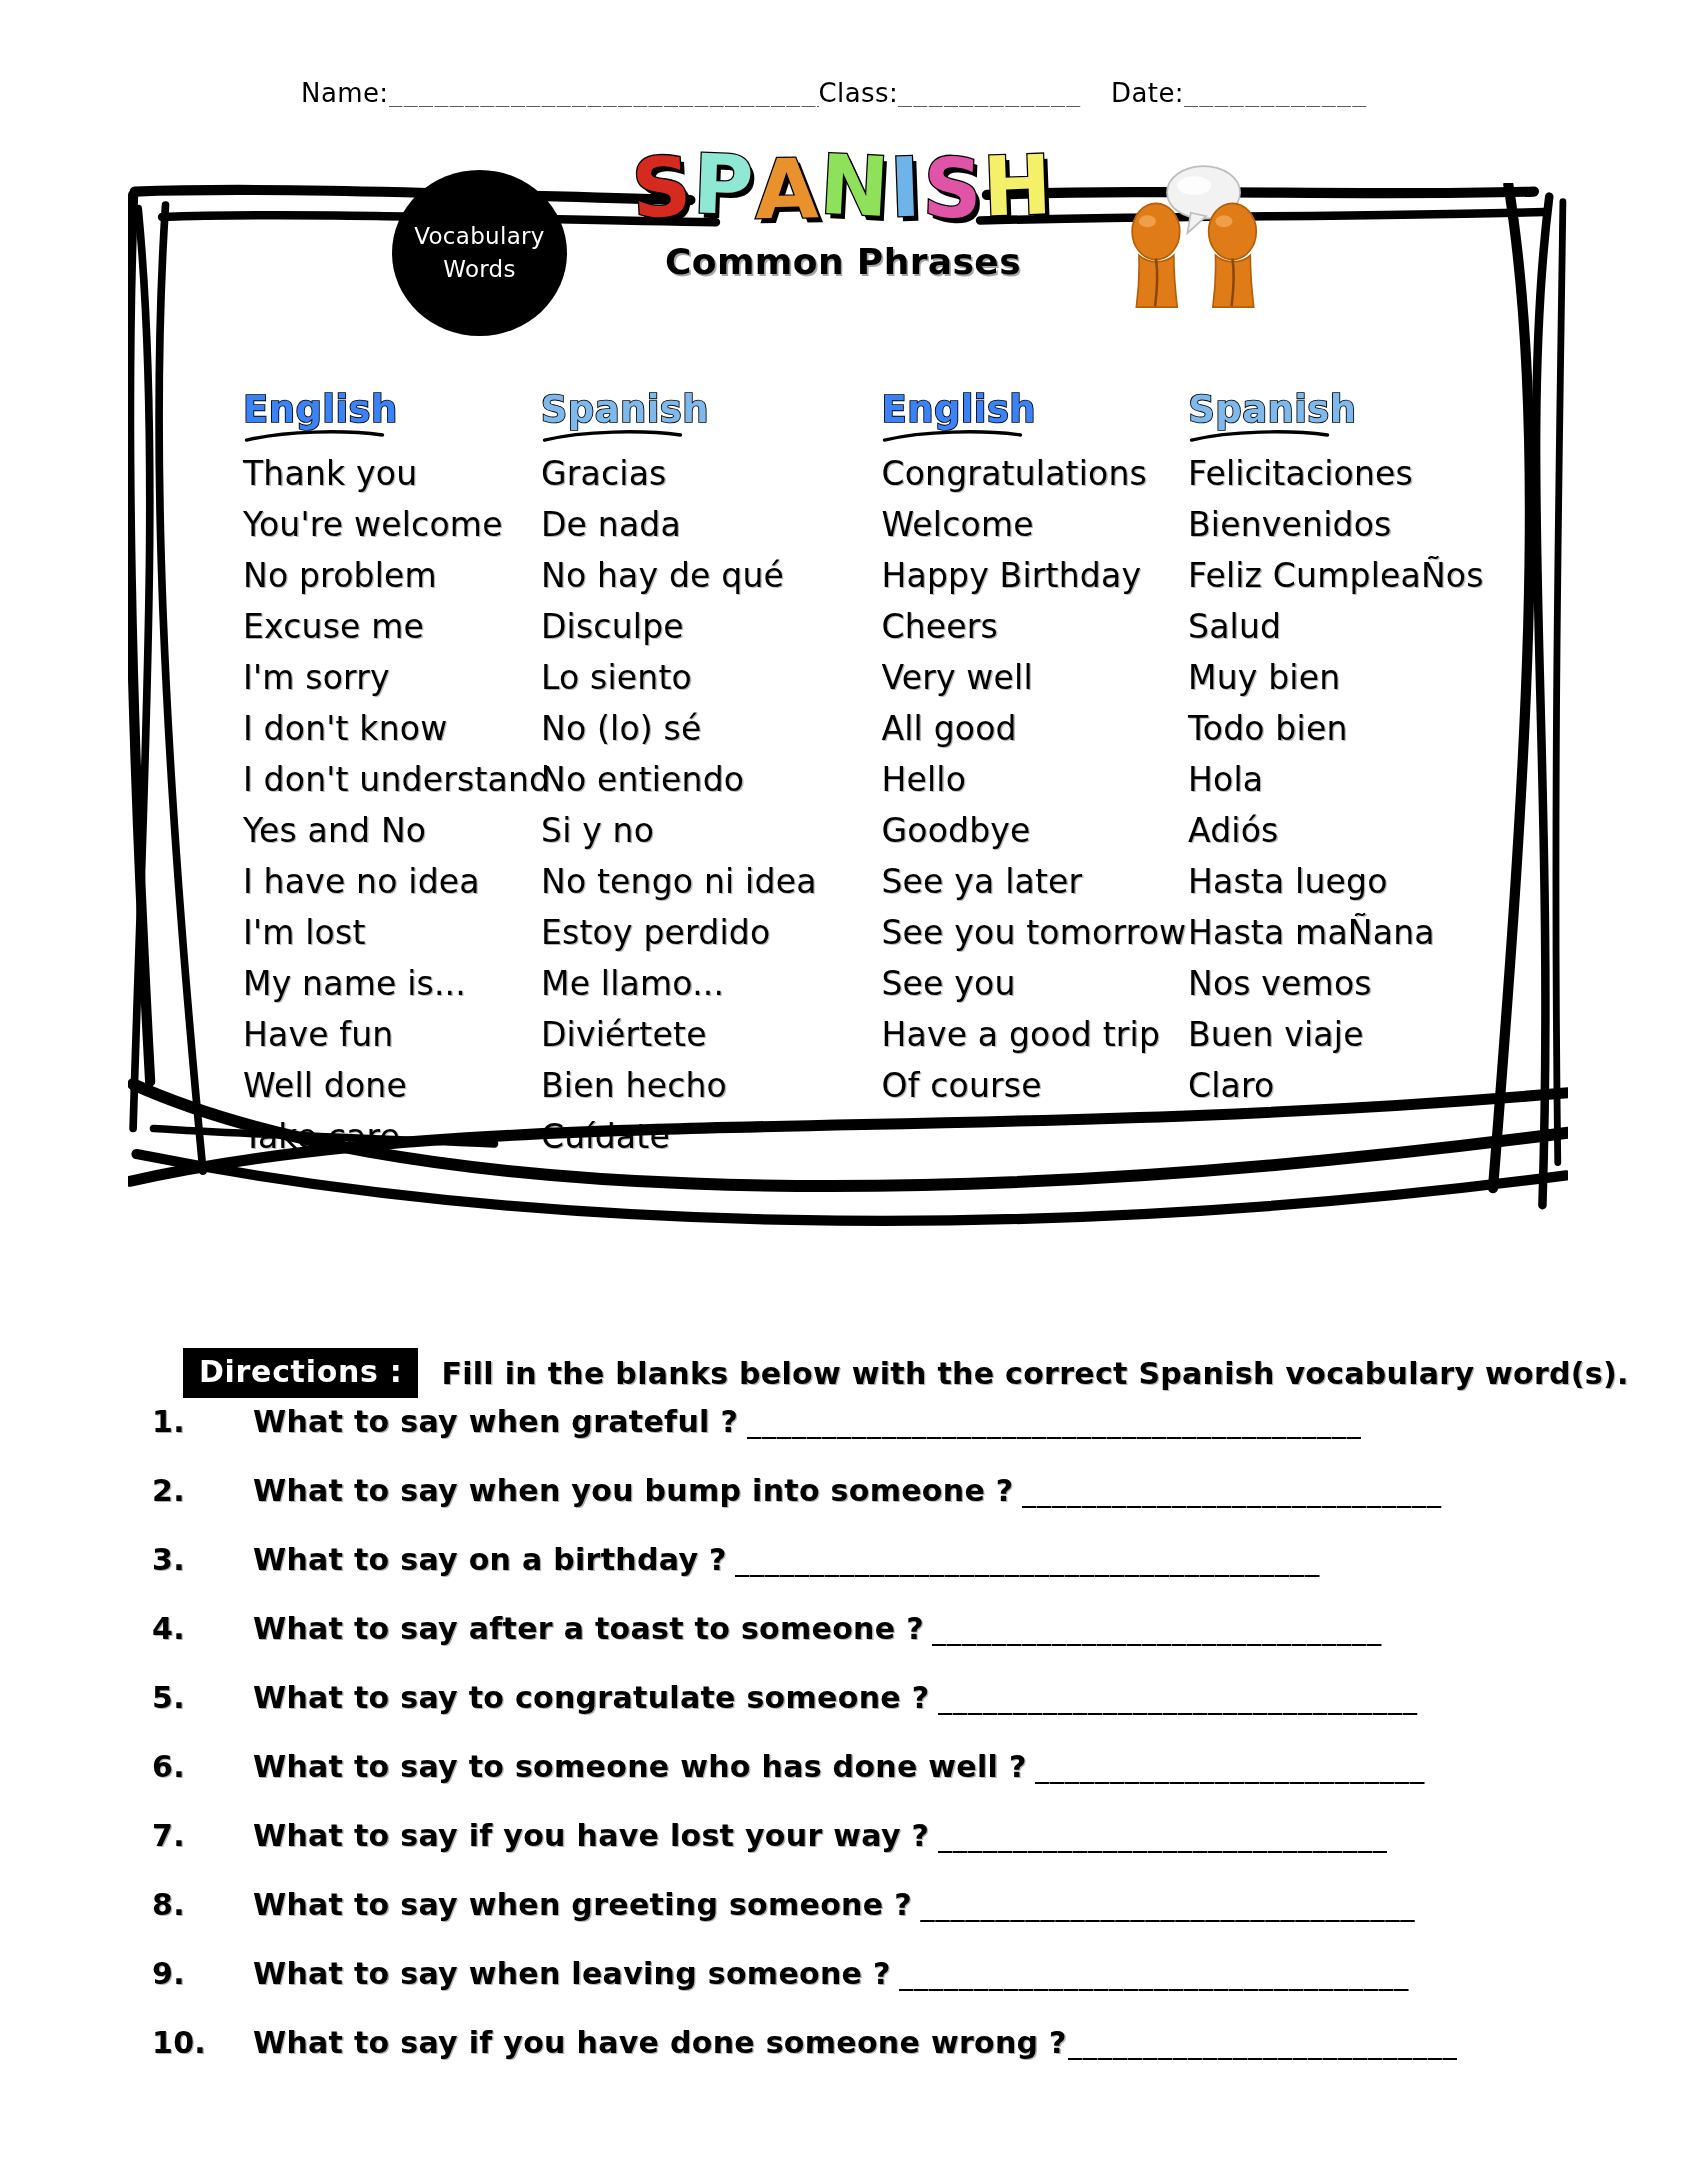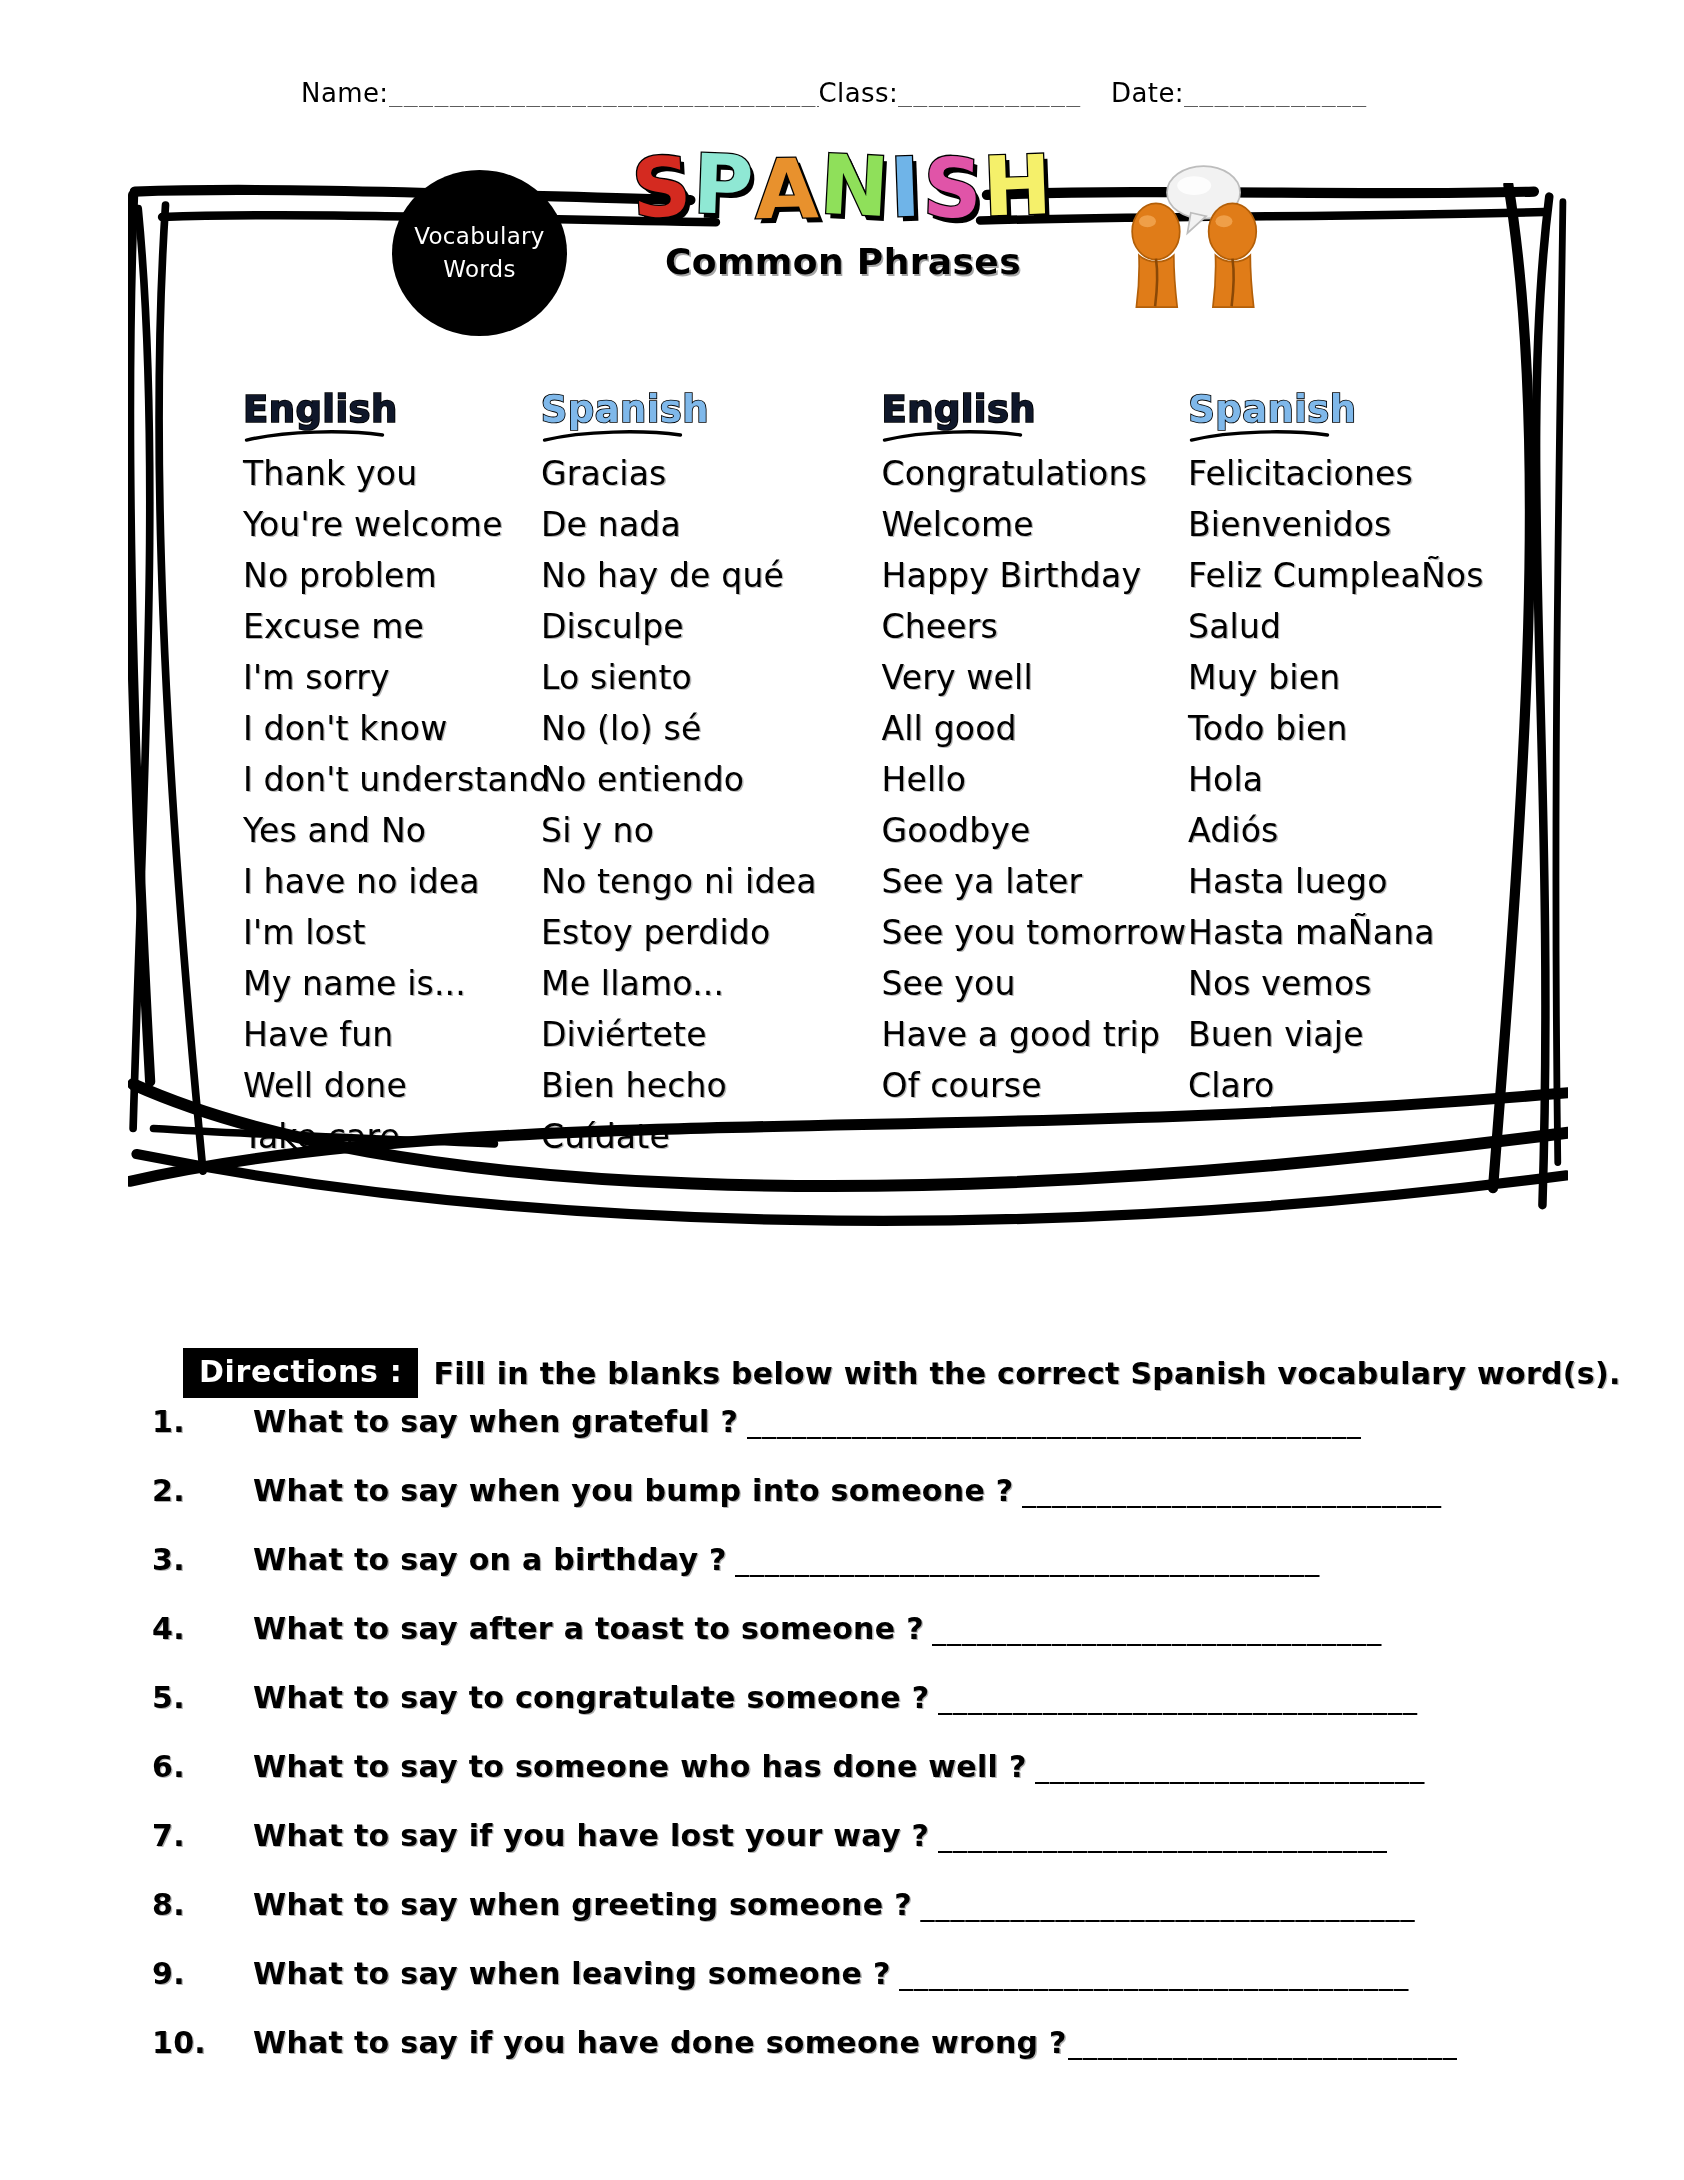--- a/index.html
+++ b/index.html
@@ -138,21 +138,21 @@
   .vh-en2 { width: 307px; }
   .vh-es2 { width: 273px; }
   .vh-text {
     font-size: 37px;
     font-weight: 700;
     letter-spacing: 0.4px;
     -webkit-text-stroke: 1.7px #000;
     paint-order: stroke fill;
     display: inline-block;
   }
-  .en-color { color: #0f172a; }
+  .en-color { color: #3b82f6; }
   .es-color { color: #7fb8ea; }
   .vh-underline {
     display: block;
     width: 143px;
     height: 13.6px;
     margin-top: -1.7px;
   }
   .vh-underline svg { display:block; }
 
   .vocab-body { display: flex; }
@@ -182,21 +182,21 @@
     color: #fff;
     font-size: 30px;
     font-weight: 700;
     padding: 9.4px 16px 11px 16px;
     letter-spacing: 0.7px;
     line-height: 1;
   }
   .dir-text {
     font-size: 30px;
     font-weight: 700;
-    margin-left: 15px;
+    margin-left: 23px;
     letter-spacing: 0.3px;
     white-space: nowrap;
     text-shadow: 1.3px 1.3px 0 rgba(0,0,0,.3);
   }
 
   
   .questions {
     position: absolute;
     left: 152px;
     top: 1404px;

